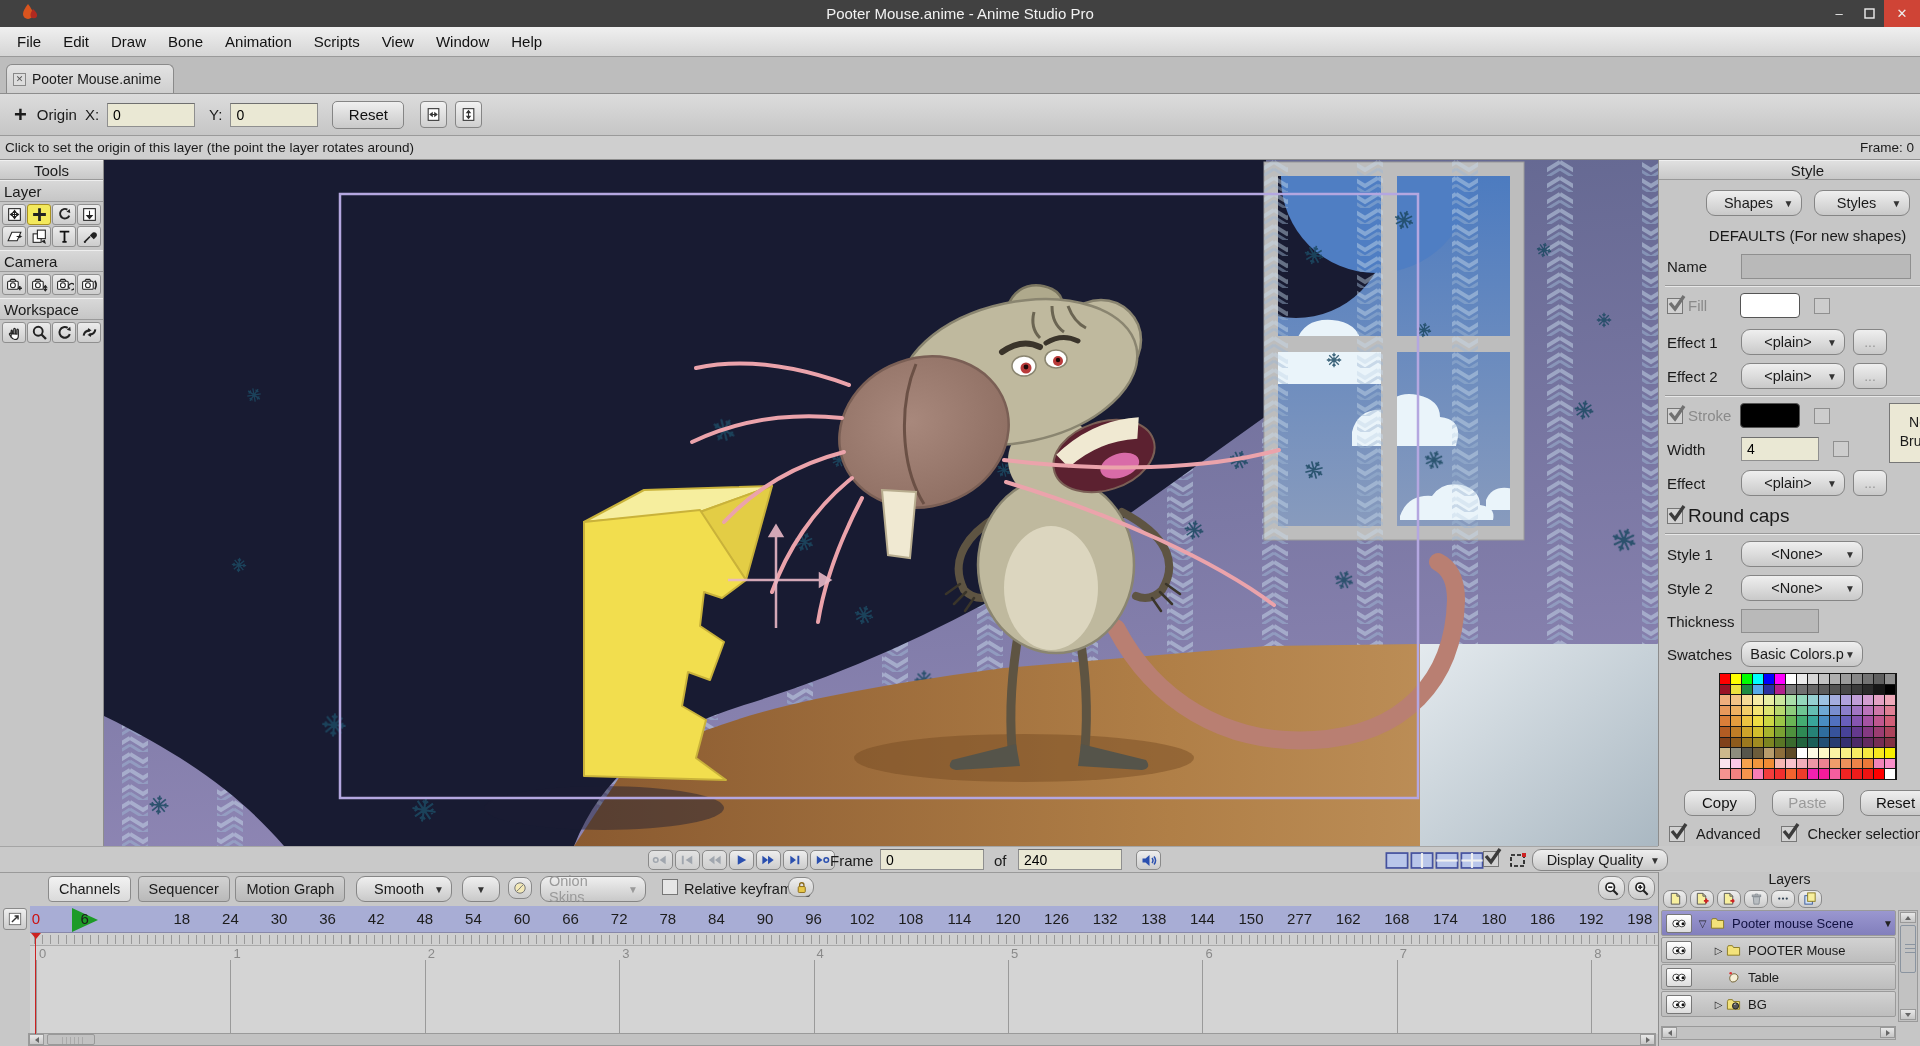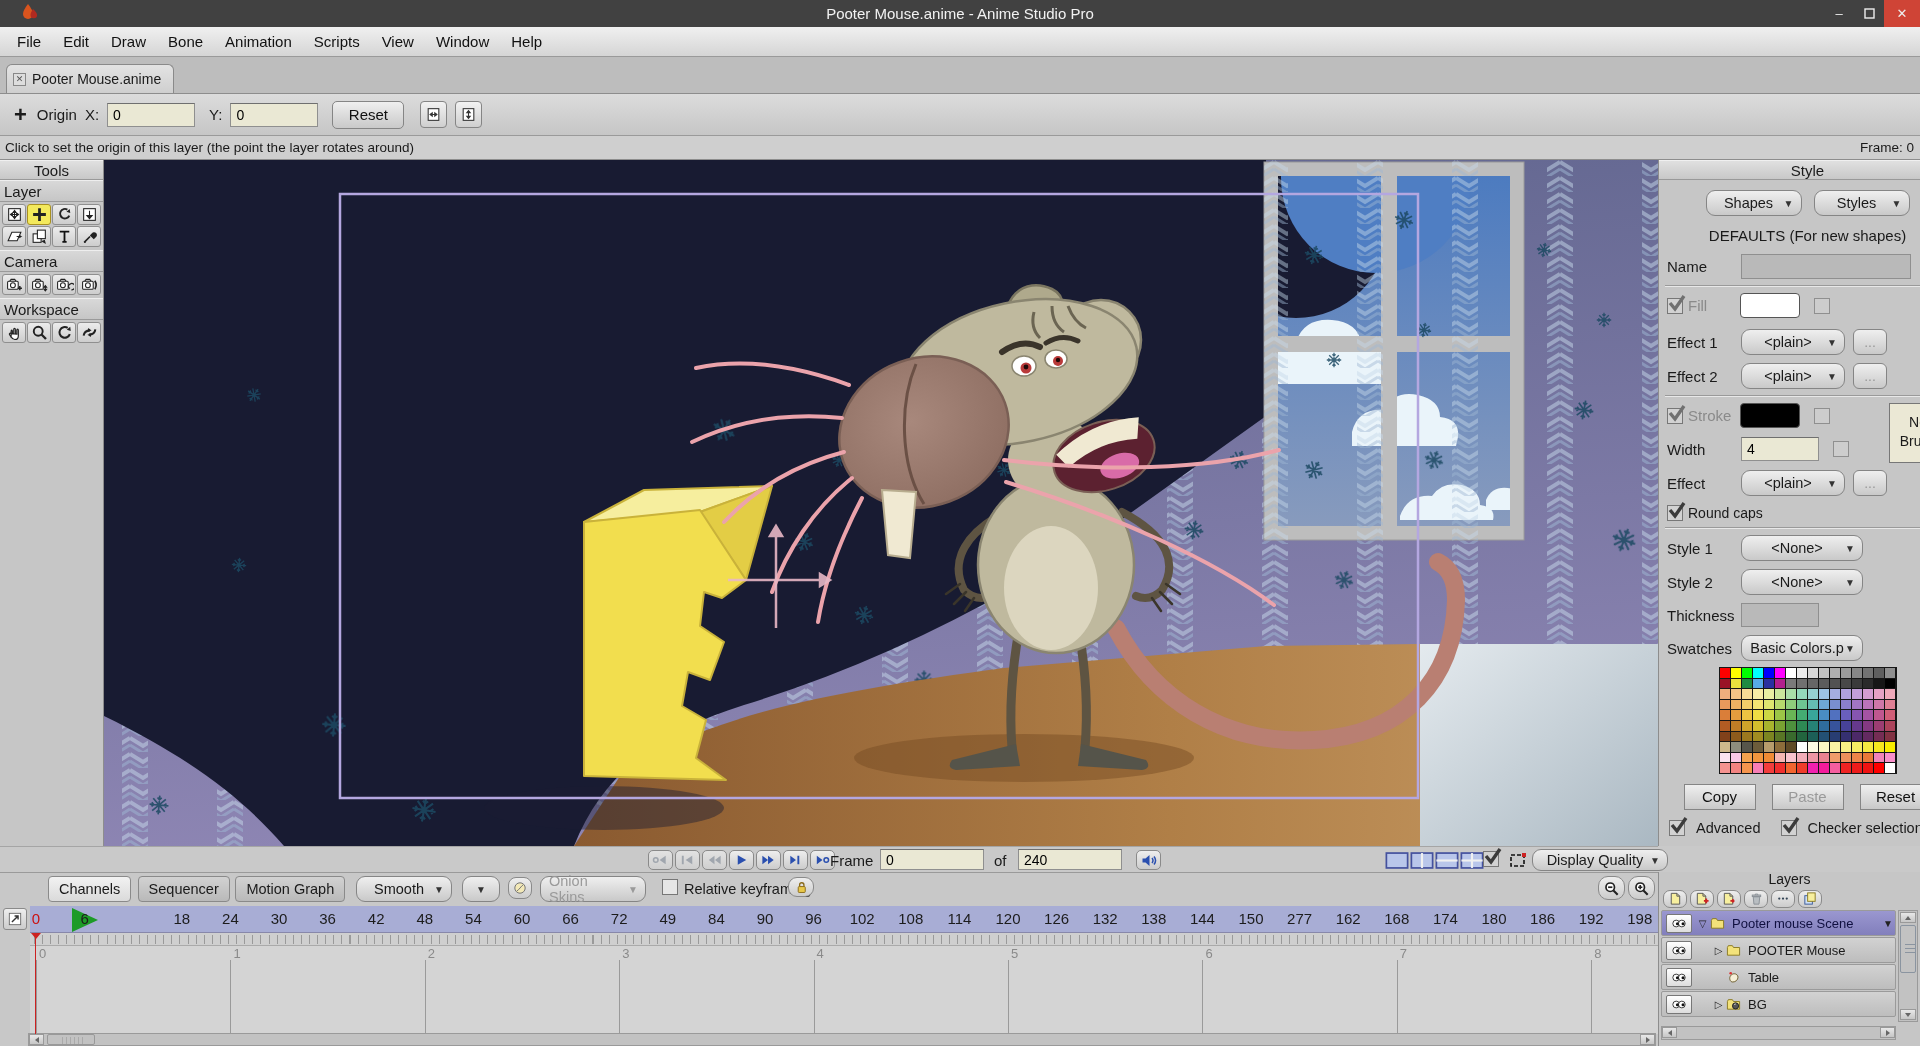--- a/index.html
+++ b/index.html
@@ -62,21 +62,21 @@
   .dots-btn { width:34px; height:26px; border-radius:6px; margin-left:8px; color:#999; font-size:14px; }
   .chk { position:relative; width:16px; height:16px; border:1px solid #777; background:#d2d2d2; flex:none; margin-right:5px; }
   .chk svg { position:absolute; left:-1px; top:-6px; }
   .divider { border-top:1px solid #9a9a9a; border-bottom:1px solid #e8e8e8; margin:6px 6px; }
   .swatch-box { width:60px; height:25px; border:1px solid #555; border-radius:4px; }
   .mini-cb { width:16px; height:16px; border:1px solid #8f8f8f; background:#cdcdcd; margin-left:14px; }
   #no-brush { position:absolute; top:243px; right:9px; width:58px; height:60px; background:#ebe8d5; border:1px solid #777; font-size:14px; text-align:center; padding-top:9px; line-height:19px; }
   #palette { margin:6px auto 0; width:178px; background:#161616; padding:1px; display:grid; grid-template-columns:repeat(16,1fr); gap:1px; }
   #palette .color-swatch { width:10px; height:9.6px; }
   #style-btn-row { display:flex; justify-content:center; gap:16px; margin-top:10px; }
-  #style-btn-row .btn { width:72px; height:26px; border-radius:0; }
+  #style-btn-row .btn { width:72px; height:26px; border-radius:8px; }
   #style-check-row { display:flex; align-items:center; margin:10px 0 0 10px; font-size:14.5px; gap:6px; }
 
   
   #playback-bar { position:absolute; left:0; top:846px; width:1658px; height:26px; background:#c9c9c9; border-top:1px solid #a5a5a5; }
   .pb-btn { position:absolute; top:3px; width:25px; height:20px; border-radius:5px; background:linear-gradient(#eee,#ccc); border:1px solid #8a8a8a; display:flex; align-items:center; justify-content:center; }
   #pb-frame-label { position:absolute; left:830px; top:5px; font-size:15px; }
   #pb-frame { position:absolute; left:880px; top:2px; width:104px; height:21px; }
   #pb-of { position:absolute; left:994px; top:5px; font-size:15px; }
   #pb-total { position:absolute; left:1018px; top:2px; width:104px; height:21px; }
   #pb-mute { left:1136px; }
@@ -592,21 +592,21 @@
         <span class="arr">▼</span>
       </span>
     <button class="btn dots-btn">...</button>
   </div>
   <div class="srow" style="margin-top:9px;">
     <span class="chk">
         <svg width="20" height="20" viewBox="0 0 20 20">
           <path d="M3 10l5 6 9-13" fill="none" stroke="#3c3c3c" stroke-width="3.4"></path>
         </svg>
       </span>
-    <span style="font-size:14px">Round caps</span>
+    <span style="font-size:19px">Round caps</span>
   </div>
   <div class="divider"></div>
   <div class="srow">
     <span class="lbl">Style 1</span>
     <span class="ddl" style="width:122px">
         <span>&lt;None&gt;</span>
         <span class="arr">▼</span>
       </span>
   </div>
   <div class="srow" style="margin-top:8px;">
@@ -951,21 +951,21 @@
       <span class="tick-label" style="left: 151.8px;">18</span>
       <span class="tick-label" style="left: 200.4px;">24</span>
       <span class="tick-label" style="left: 249px;">30</span>
       <span class="tick-label" style="left: 297.6px;">36</span>
       <span class="tick-label" style="left: 346.2px;">42</span>
       <span class="tick-label" style="left: 394.8px;">48</span>
       <span class="tick-label" style="left: 443.4px;">54</span>
       <span class="tick-label" style="left: 492px;">60</span>
       <span class="tick-label" style="left: 540.6px;">66</span>
       <span class="tick-label" style="left: 589.2px;">72</span>
-      <span class="tick-label" style="left: 637.8px;">49</span>
+      <span class="tick-label" style="left: 637.8px;">78</span>
       <span class="tick-label" style="left: 686.4px;">84</span>
       <span class="tick-label" style="left: 735px;">90</span>
       <span class="tick-label" style="left: 783.6px;">96</span>
       <span class="tick-label" style="left: 832.2px;">102</span>
       <span class="tick-label" style="left: 880.8px;">108</span>
       <span class="tick-label" style="left: 929.4px;">114</span>
       <span class="tick-label" style="left: 978px;">120</span>
       <span class="tick-label" style="left: 1026.6px;">126</span>
       <span class="tick-label" style="left: 1075.2px;">132</span>
       <span class="tick-label" style="left: 1123.8px;">138</span>

